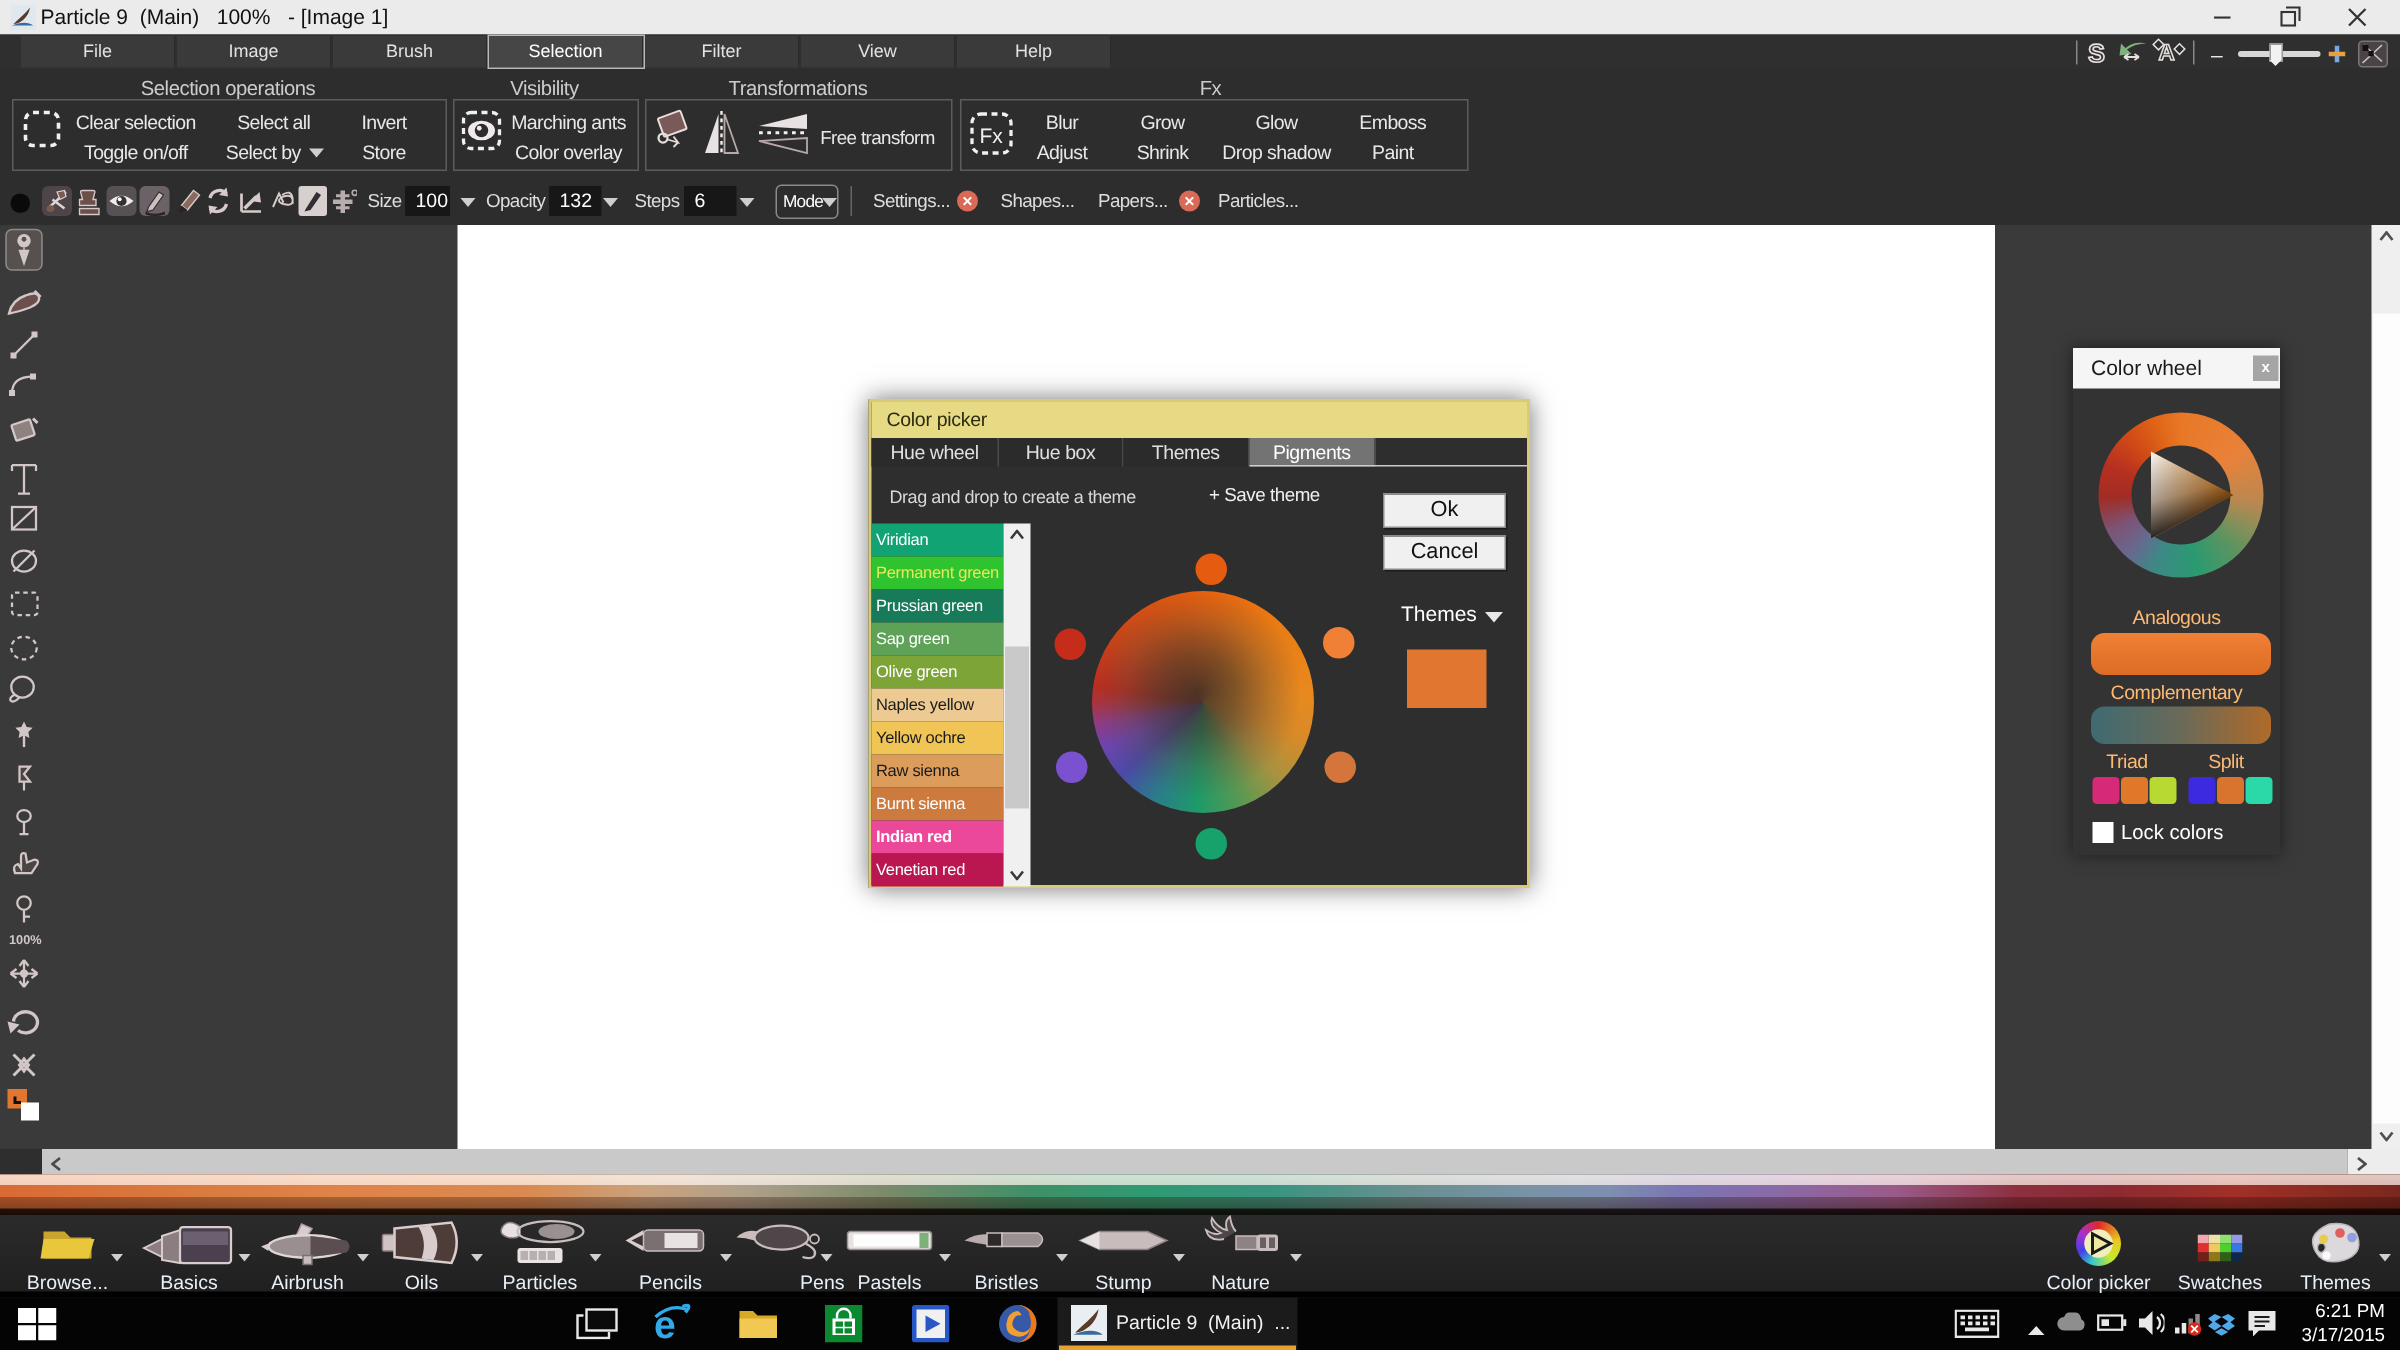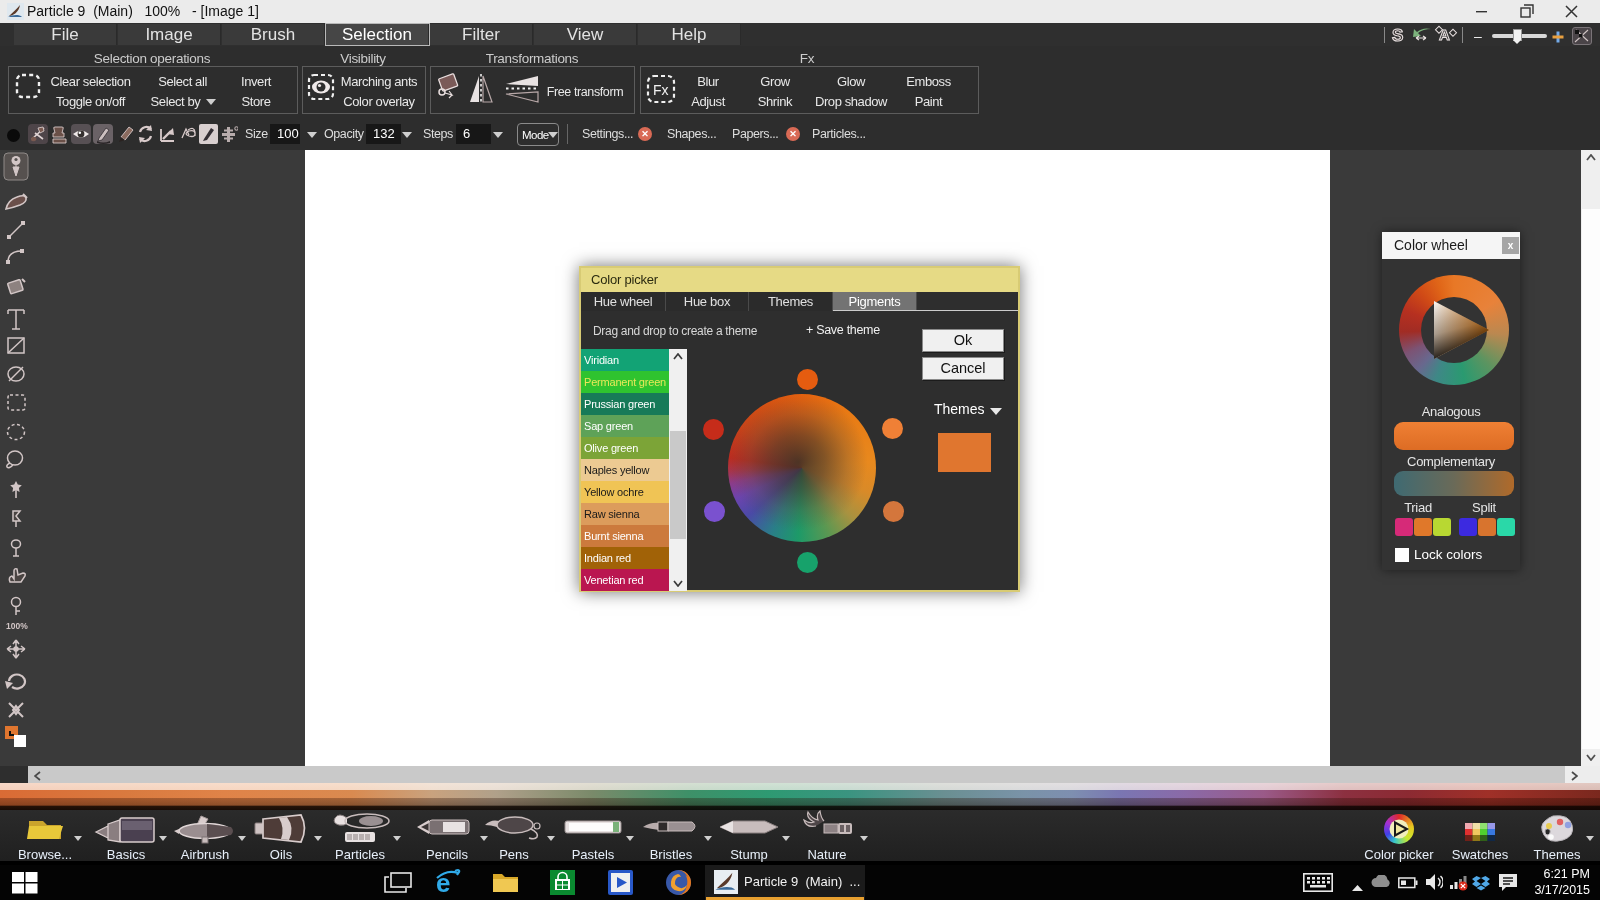--- a/index.html
+++ b/index.html
@@ -3,21 +3,21 @@
 <meta charset="utf-8">
 <style>
 html,body{margin:0;padding:0;}
 body{font-family:"Liberation Sans",sans-serif;width:1600px;height:900px;overflow:hidden;background:#2d2d2d;}
 #app{position:relative;width:1600px;height:900px;}
 .abs{position:absolute;}
 
 #titlebar{left:0;top:0;width:1600px;height:23px;background:#ebebeb;color:#111;font-size:14px;}
 
 #menubar{left:0;top:23px;width:1600px;height:23px;background:#2f2f2f;}
-.menuitem{top:1px;height:21px;width:103px;background:#3a3a3a;color:#e2e2e2;font-size:17px;text-align:center;line-height:21px;border-right:1px solid #2a2a2a;box-sizing:border-box;}
+.menuitem{top:1px;height:21px;width:103px;background:#3a3a3a;color:#e2e2e2;font-size:12px;text-align:center;line-height:21px;border-right:1px solid #2a2a2a;box-sizing:border-box;}
 .menuactive{background:#464646;color:#fff;outline:1px solid #b9b9b9;}
 
 #ribbon{left:0;top:46px;width:1600px;height:74px;background:#2d2d2d;border-bottom:1px solid #232323;}
 .grouplabel{top:5px;color:#cccccc;font-size:13.5px;text-align:center;letter-spacing:-0.3px;}
 .gbox{top:20px;height:46px;border:1px solid #5c5c5c;}
 .rbtn{color:#e8e8e8;font-size:13px;text-align:center;height:20px;line-height:20px;letter-spacing:-0.4px;}
 .dna{width:0;height:0;border-left:5px solid transparent;border-right:5px solid transparent;border-top:6px solid #cfcfcf;}
 
 #toolbar2{left:0;top:120px;width:1600px;height:30px;background:#2d2d2d;}
 .t2label{color:#dedede;font-size:12.5px;top:7px;letter-spacing:-0.4px;}
@@ -49,21 +49,21 @@
 #dialog{left:579px;top:116px;width:441px;height:326px;background:#2e2e2e;border:2px solid #d8cb74;box-sizing:border-box;box-shadow:0 0 16px rgba(0,0,0,0.55);}
 #dlgtitle{left:0;top:0;width:437px;height:24px;background:#e6da85;color:#2a2a10;font-size:13px;letter-spacing:-0.2px;line-height:24px;padding-left:10px;box-sizing:border-box;}
 .dtab{top:24px;height:19px;background:#2b2b2b;color:#e0e0e0;font-size:13px;letter-spacing:-0.3px;text-align:center;line-height:19px;border-right:1px solid #4a4a4a;box-sizing:border-box;}
 .dtabactive{background:#737373;color:#fff;}
 .pigrow{left:0;width:88px;height:22px;color:#fff;font-size:11px;letter-spacing:-0.2px;line-height:22px;padding-left:3px;box-sizing:border-box;white-space:nowrap;overflow:hidden;}
 #pigscroll{left:88px;top:0px;width:18px;height:242px;background:#f0f0f0;}
 .dbtn{left:341px;width:82px;height:23px;background:#f0f0f0;border:1px solid #8a8a8a;color:#111;font-size:14.5px;text-align:center;line-height:21px;box-sizing:border-box;box-shadow:1px 1px 0 rgba(0,0,0,0.4);}
 
 #cwpanel{left:1382px;top:82px;width:138px;height:338px;background:#333333;box-shadow:0 0 10px rgba(0,0,0,0.5);}
 #cwtitle{left:0;top:0;width:138px;height:27px;background:#f5f5f5;color:#1a1a1a;font-size:14px;line-height:27px;padding-left:12px;box-sizing:border-box;}
-.cwlabel{color:#e5e5e5;font-size:13px;text-align:center;letter-spacing:-0.3px;}
+.cwlabel{color:#fdba74;font-size:13px;text-align:center;letter-spacing:-0.3px;}
 .cwswatch{top:286px;width:18px;height:18px;border-radius:3px;}
 </style>
 </head>
 <body>
 <div id="app">
 
   <div id="titlebar" class="abs">
     <div class="abs" style="left:7px;top:3px;width:17px;height:17px;"><svg width="17" height="17" viewBox="0 0 17 17">
           <rect x="0" y="0" width="17" height="17" fill="#dfe8ef"></rect>
           <path d="M2 13 C6 13 12 9 13 2 C10 6 6 9 2 13 Z" fill="#5a3a2a"></path>
@@ -348,21 +348,21 @@
       <div class="abs" id="piglist" style="left:0;top:81px;width:106px;height:242px;">
         <div class="pigrow abs" style="top:0;background:#12a375;">Viridian</div>
         <div class="pigrow abs" style="top:22px;background:#2fc32f;color:#e8e858;">Permanent green</div>
         <div class="pigrow abs" style="top:44px;background:#177a58;">Prussian green</div>
         <div class="pigrow abs" style="top:66px;background:#5ea258;">Sap green</div>
         <div class="pigrow abs" style="top:88px;background:#7ca437;">Olive green</div>
         <div class="pigrow abs" style="top:110px;background:#ecca92;color:#1a1a1a;">Naples yellow</div>
         <div class="pigrow abs" style="top:132px;background:#f0c455;color:#1a1a1a;">Yellow ochre</div>
         <div class="pigrow abs" style="top:154px;background:#dc9c5c;color:#1a1a1a;">Raw sienna</div>
         <div class="pigrow abs" style="top:176px;background:#cc7a3d;">Burnt sienna</div>
-        <div class="pigrow abs" style="top:198px;background:#a16207;">Indian red</div>
+        <div class="pigrow abs" style="top:198px;background:#ec4899;font-weight:bold;">Indian red</div>
         <div class="pigrow abs" style="top:220px;background:#ba1650;">Venetian red</div>
         <div class="abs" id="pigscroll">
           <div class="abs" style="left:1px;top:82px;width:16px;height:108px;background:#c9c9c9;"></div>
           <svg class="abs" style="left:4px;top:4px;" width="10" height="7">
               <path d="M1 6 L5 1 L9 6" fill="none" stroke="#3a3a3a" stroke-width="1.7"></path>
             </svg>
           <svg class="abs" style="left:4px;top:231px;" width="10" height="7">
               <path d="M1 1 L5 6 L9 1" fill="none" stroke="#3a3a3a" stroke-width="1.7"></path>
             </svg>
         </div>
@@ -486,21 +486,21 @@
     </div>
     <div class="bitem abs" style="left:408px;">
       <svg width="64" height="34" viewBox="0 0 64 34" style="margin-top:2px;">
           <path d="M2 15 L14 8 v14 Z" fill="#d8cccc"></path>
           <path d="M6 15 L14 11 v8 Z" fill="#3a3434"></path>
           <rect x="14" y="8" width="40" height="14" rx="3" fill="#7a7072" stroke="#c8bcbc"></rect>
           <rect x="28" y="10" width="22" height="10" fill="#e8e2e2"></rect>
         </svg>
       <span class="bdna"></span><div class="blabel">Pencils</div>
     </div>
-    <div class="bitem abs" style="left:475px;">
+    <div class="bitem abs" style="left:475px;text-align:right;">
       <svg width="66" height="36" viewBox="0 0 66 36" style="margin-top:1px;">
           <path d="M4 14 q6 -6 14 -4 l-2 6 q-6 -2 -12 -2 Z" fill="#c8bcbc"></path>
           <ellipse cx="34" cy="14" rx="18" ry="8" fill="#4e4648" stroke="#c8bcbc" stroke-width="1.5"></ellipse>
           <path d="M50 18 q8 4 6 8 q-2 3 -8 1" fill="none" stroke="#c8bcbc" stroke-width="1.5"></path>
           <circle cx="56" cy="15" r="3" fill="none" stroke="#c8bcbc" stroke-width="1.2"></circle>
         </svg>
       <span class="bdna"></span><div class="blabel">Pens</div>
     </div>
     <div class="bitem abs" style="left:554px;">
       <svg width="64" height="34" viewBox="0 0 64 34" style="margin-top:3px;">

